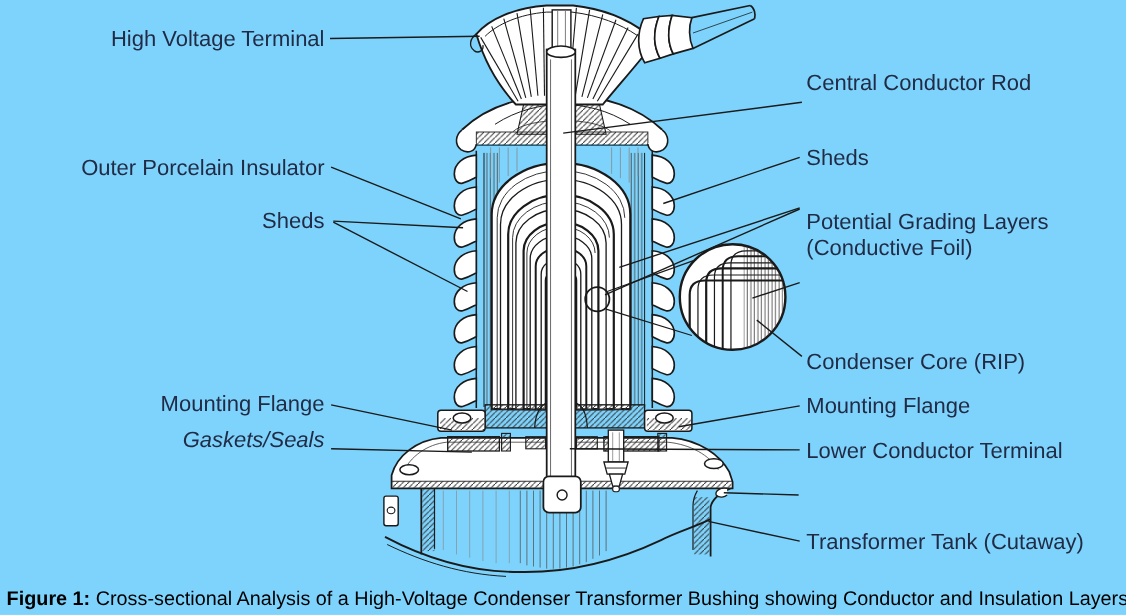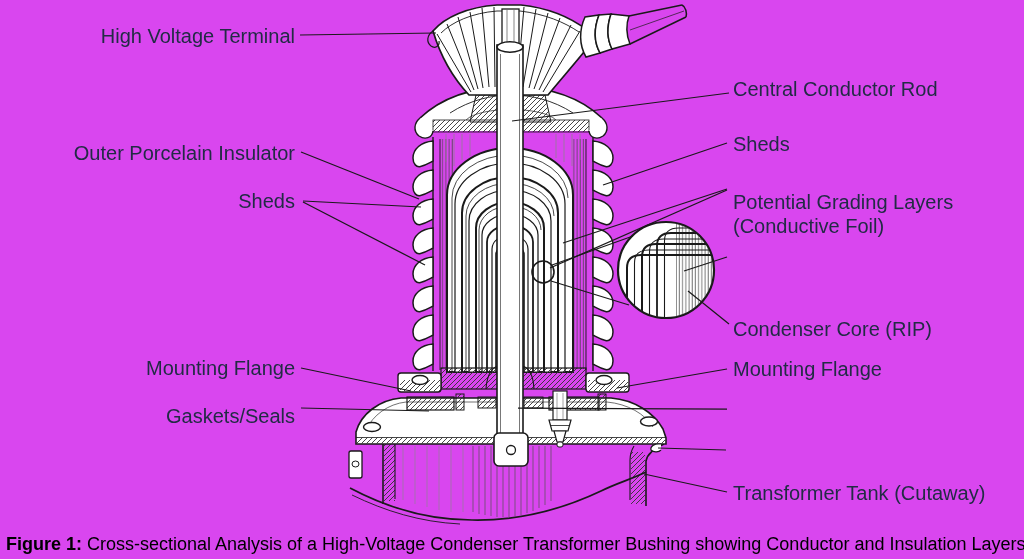--- a/index.html
+++ b/index.html
@@ -1,27 +1,27 @@
 <!DOCTYPE html>
 <html><head>
 <meta charset="utf-8">
 <style>
   html,body{margin:0;padding:0;background:#fff;}
-  #stage{position:relative;width:1024px;height:559px;background:#d946ef;overflow:hidden;
+  #stage{position:relative;width:1024px;height:559px;background:#7dd3fc;overflow:hidden;
          font-family:"Liberation Sans","DejaVu Sans",sans-serif;}
   #art{position:absolute;left:0;top:0;}
   .lbl{position:absolute;font-size:20px;line-height:24px;color:#222b45;white-space:nowrap;}
   .lbl.left{right:729px;text-align:right;}
   .lbl.right{left:733px;text-align:left;}
   #lbl-hvt{top:24px;}
   #lbl-opi{top:141px;}
   #lbl-sheds-left{top:189px;}
   #lbl-mf-left{top:356px;}
-  #lbl-gaskets{top:404px;}
-  #lbl-ccr{top:77px;}
+  #lbl-gaskets{top:388px;font-style:italic;}
+  #lbl-ccr{top:64px;}
   #lbl-sheds-right{top:132px;}
   #lbl-pgl{top:178px;margin-top:12px;}
   #lbl-mil{top:245px;}
   #lbl-core{top:317px;text-align:center;}
   #lbl-mf-right{top:357px;}
   #lbl-lct{top:398px;}
   #lbl-ptt{top:439px;}
   #lbl-tank{top:481px;}
   #caption{position:absolute;left:6px;top:533px;font-size:18px;line-height:22px;color:#000;white-space:nowrap;}
   #caption .b{font-weight:bold;}
@@ -283,18 +283,19 @@
   <div class="lbl right" id="lbl-ccr">Central Conductor Rod</div>
   <div class="lbl right" id="lbl-sheds-right">Sheds</div>
   <div class="lbl right" id="lbl-pgl">
     <div>Potential Grading Layers</div>
     <div>(Conductive Foil)</div>
   </div>
   <div class="lbl right" id="lbl-mil">
   </div>
   <div class="lbl right" id="lbl-core">Condenser Core (RIP)</div>
   <div class="lbl right" id="lbl-mf-right">Mounting Flange</div>
+  <div class="lbl right" id="lbl-lct">Lower Conductor Terminal</div>
   <div class="lbl right" id="lbl-tank">Transformer Tank (Cutaway)</div>
 
   <div id="caption">
     <span class="b">Figure 1:</span><span> Cross-sectional Analysis of a High-Voltage Condenser Transformer Bushing showing Conductor and Insulation Layers.</span>
   </div>
 </div>
 
 </body></html>

